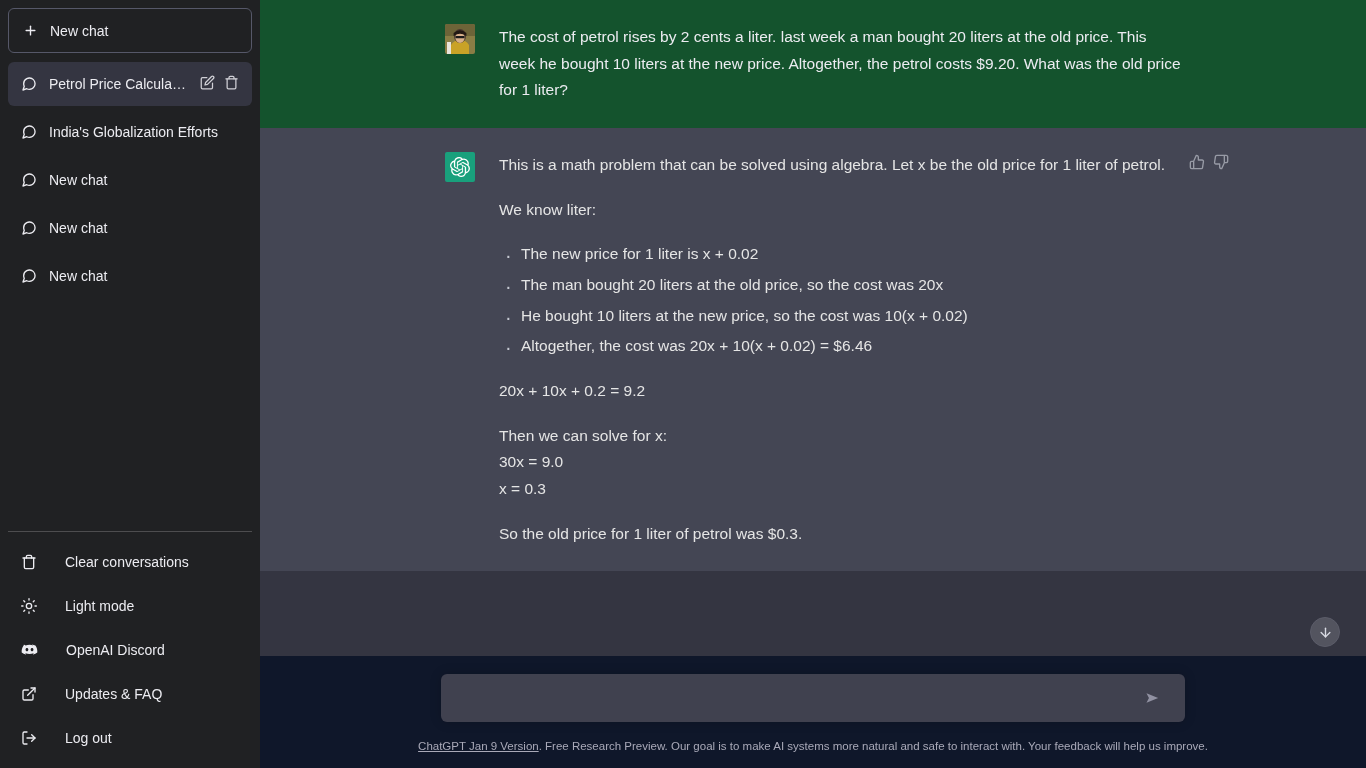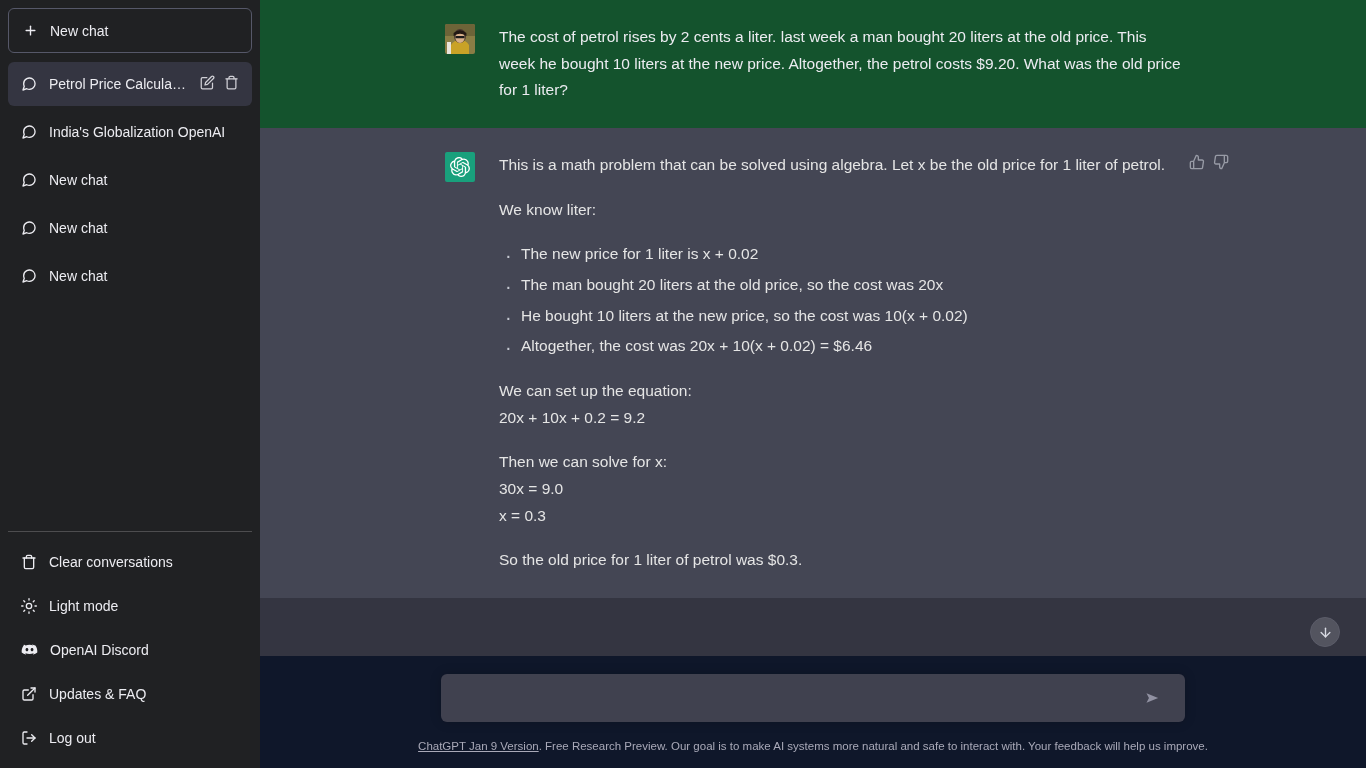--- a/index.html
+++ b/index.html
@@ -78,21 +78,21 @@
     border-top: 1px solid #4d4d4f;
     padding-top: 8px;
     display: flex;
     flex-direction: column;
     flex-shrink: 0;
   }
 
   .menu-item {
     display: flex;
     align-items: center;
-    gap: 12px;
+    gap: 28px;
     height: 44px;
     padding: 0 13px;
     border-radius: 6px;
     color: #ececf1;
     font-size: 14px;
     cursor: pointer;
   }
 
   .icon { display: inline-flex; align-items: center; justify-content: center; flex-shrink: 0; }
 
@@ -306,21 +306,21 @@
           </span>
         </span>
       </div>
 
       <div class="chat-item">
         <span class="icon">
           <svg width="16" height="16" viewBox="0 0 24 24" fill="none" stroke="#ececf1" stroke-width="2" stroke-linejoin="round">
             <path d="M21 11.5a8.38 8.38 0 0 1-.9 3.8 8.5 8.5 0 0 1-7.6 4.7 8.38 8.38 0 0 1-3.8-.9L3 21l1.9-5.7a8.38 8.38 0 0 1-.9-3.8 8.5 8.5 0 0 1 4.7-7.6 8.38 8.38 0 0 1 3.8-.9h.5a8.48 8.48 0 0 1 8 8v.5z"></path>
           </svg>
         </span>
-        <span class="chat-title">India's Globalization OpenAI</span>
+        <span class="chat-title">India's Globalization Efforts</span>
       </div>
 
       <div class="chat-item">
         <span class="icon">
           <svg width="16" height="16" viewBox="0 0 24 24" fill="none" stroke="#ececf1" stroke-width="2" stroke-linejoin="round">
             <path d="M21 11.5a8.38 8.38 0 0 1-.9 3.8 8.5 8.5 0 0 1-7.6 4.7 8.38 8.38 0 0 1-3.8-.9L3 21l1.9-5.7a8.38 8.38 0 0 1-.9-3.8 8.5 8.5 0 0 1 4.7-7.6 8.38 8.38 0 0 1 3.8-.9h.5a8.48 8.48 0 0 1 8 8v.5z"></path>
           </svg>
         </span>
         <span class="chat-title">New chat</span>
       </div>
@@ -442,21 +442,20 @@
 
           <div class="msg-body">
             <p>This is a math problem that can be solved using algebra. Let x be the old price for 1 liter of petrol.</p>
             <p>We know liter:</p>
             <ul>
               <li>The new price for 1 liter is x + 0.02</li>
               <li>The man bought 20 liters at the old price, so the cost was 20x</li>
               <li>He bought 10 liters at the new price, so the cost was 10(x + 0.02)</li>
               <li>Altogether, the cost was 20x + 10(x + 0.02) = $6.46</li>
             </ul>
-            <p class="tight">We can set up the equation:</p>
             <p class="gap">20x + 10x + 0.2 = 9.2</p>
             <p class="tight">Then we can solve for x:</p>
             <p class="tight">30x = 9.0</p>
             <p class="gap">x = 0.3</p>
             <p class="tight">So the old price for 1 liter of petrol was $0.3.</p>
           </div>
 
           <div class="feedback">
             <span class="ic">
               <svg width="16" height="16" viewBox="0 0 24 24" fill="none" stroke="#c5c9d2" stroke-width="2" stroke-linecap="round" stroke-linejoin="round">

